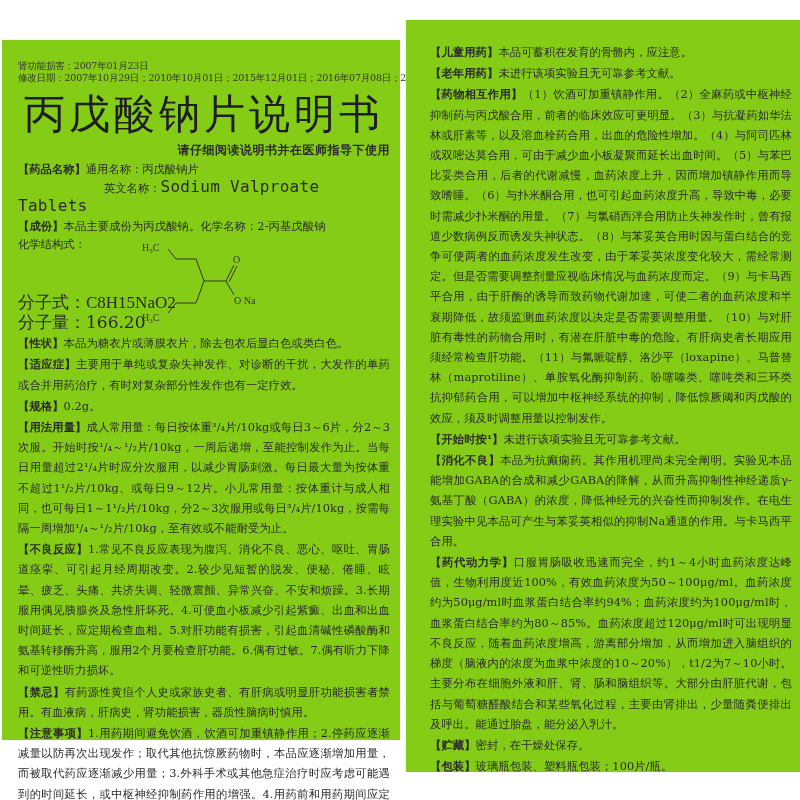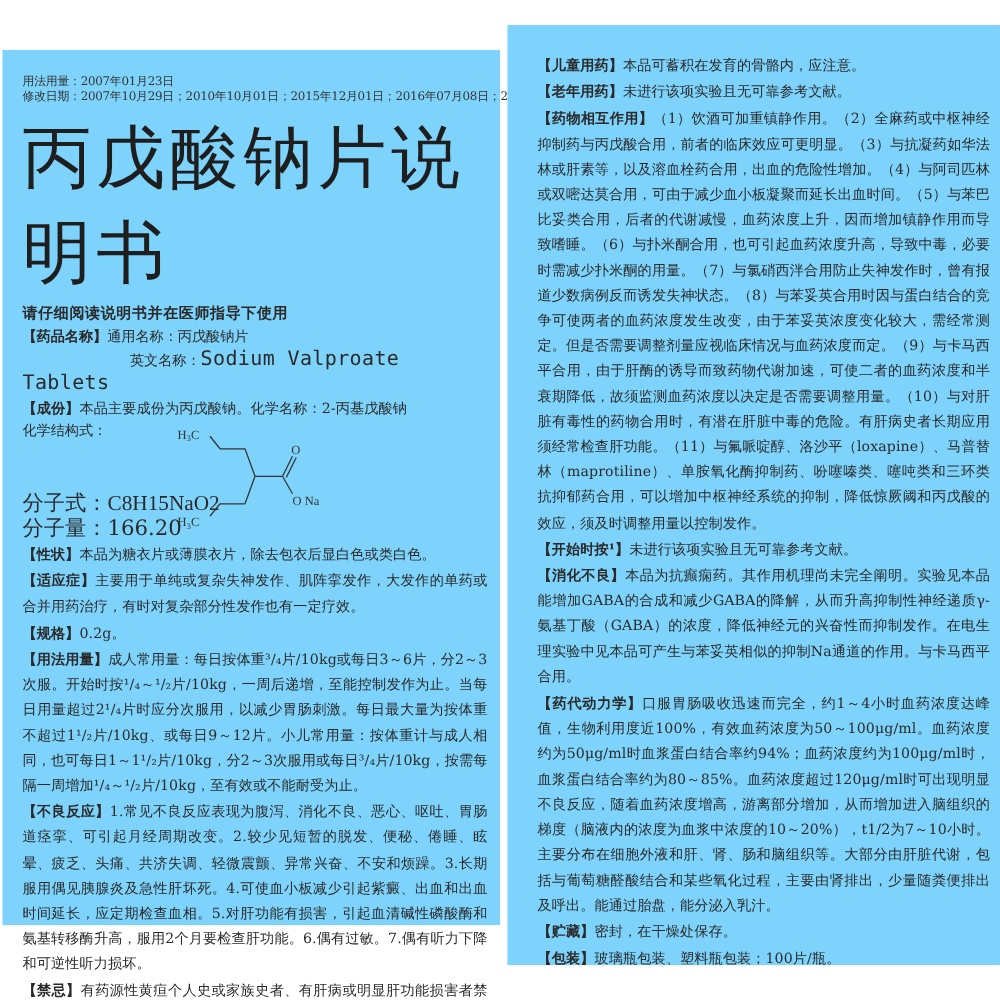--- a/index.html
+++ b/index.html
@@ -1,51 +1,51 @@
 <!DOCTYPE html>
 <html><head>
 <meta charset="utf-8">
 <style>
   html, body { margin: 0; padding: 0; }
   body {
     width: 800px; height: 800px; background: #ffffff; position: relative; overflow: hidden;
     font-family: "DejaVu Serif", "Liberation Serif", serif; color: #2a2a2a;
   }
   .page {
-    position: absolute; background: #7dd3fc;
+    position: absolute; background: #84cc16;
     box-shadow: 0 0 2px rgba(0,0,0,0.08);
   }
   #left-page { left: 2px; top: 40px; width: 398px; height: 700px; }
   #right-page { left: 406px; top: 20px; width: 394px; height: 752px; }
   .inner { position: absolute; left: 16px; right: 10px; }
   #left-page .inner { top: 20px; }
   #right-page .inner { top: 22px; left: 24px; right: 8px; }
   .meta { font-size: 9.5px; line-height: 12px; color: #333; white-space: nowrap; letter-spacing: -0.2px; }
   .title {
     font-family: "DejaVu Sans", "Liberation Sans", sans-serif;
-    font-size: 55px; line-height: 76px; text-align: left; letter-spacing: 4px;
+    font-size: 41px; line-height: 52px; text-align: center; letter-spacing: 4px;
     color: #1e1e1e; margin: 4px 0 0 0; font-weight: normal;
   }
-  .subtitle { font-size: 12px; text-align: left; font-weight: bold; margin: 2px 0 2px 0; letter-spacing: 0.5px; font-family: Liberation Mono, monospace; }
+  .subtitle { font-size: 12px; text-align: right; font-weight: bold; margin: 2px 0 2px 0; letter-spacing: 0.5px; font-family: Liberation Mono, monospace; }
   .para { font-size: 11.3px; line-height: 20.2px; text-align: justify; letter-spacing: 0.1px; }
   .para .head { font-weight: bold; }
   .name-row { font-size: 11.3px; line-height: 17px; }
   .name-row .indent { padding-left: 86px; }
   .mono { font-family: "DejaVu Sans Mono", "Liberation Mono", monospace; font-size: 16px; letter-spacing: 0.3px; }
   .formula-block { position: relative; height: 96px; }
   .formula-label { position: absolute; left: 0; top: 0; font-size: 11.3px; }
   .mol { position: absolute; left: 120px; top: 0; }
   .mol-info { position: absolute; left: 0; font-size: 17px; }
 </style>
 </head>
 <body>
 
 <div class="page" id="left-page">
   <div class="inner">
-    <div class="meta"><span>用法用量：</span><span>2007年01月23日</span></div>
+    <div class="meta"><span>肾功能损害：</span><span>2007年01月23日</span></div>
     <div class="meta"><span>修改日期：</span><span>2007年10月29日；2010年10月01日；2015年12月01日；2016年07月08日；2017年07月14日</span></div>
 
     <h1 class="title">丙戊酸钠片说明书</h1>
     <div class="subtitle">请仔细阅读说明书并在医师指导下使用</div>
 
     <div>
       <div class="name-row"><span class="head" style="font-weight:bold">【药品名称】</span><span>通用名称：</span><span>丙戊酸钠片</span></div>
       <div class="name-row"><span class="indent"></span><span>英文名称：</span><span class="mono">Sodium Valproate Tablets</span></div>
     </div>
 
@@ -71,21 +71,21 @@
           <text x="95" y="26">O</text>
           <text x="96" y="67">O Na</text>
           <text x="4" y="84">H<tspan font-size="7" dy="2">3</tspan><tspan dy="-2">C</tspan></text>
         </g>
       </svg>
       <div class="mol-info" style="top:54px"><span>分子式：</span><span style="font-family:'Liberation Serif',serif">C8H15NaO2</span></div>
       <div class="mol-info" style="top:74px"><span>分子量：</span><span>166.20</span></div>
     </div>
 
     <div class="para"><span class="head">【性状】</span><span>本品为糖衣片或薄膜衣片，除去包衣后显白色或类白色。</span></div>
-    <div class="para"><span class="head">【适应症】</span><span>主要用于单纯或复杂失神发作、肌阵挛发作，大发作的单药或合并用药治疗，有时对复杂部分性发作也有一定疗效。</span></div>
+    <div class="para"><span class="head">【适应症】</span><span>主要用于单纯或复杂失神发作、对诊断的干扰，大发作的单药或合并用药治疗，有时对复杂部分性发作也有一定疗效。</span></div>
     <div class="para"><span class="head">【规格】</span><span>0.2g。</span></div>
     <div class="para"><span class="head">【用法用量】</span><span>成人常用量：每日按体重³/₄片/10kg或每日3～6片，分2～3次服。开始时按¹/₄～¹/₂片/10kg，一周后递增，至能控制发作为止。当每日用量超过2¹/₄片时应分次服用，以减少胃肠刺激。每日最大量为按体重不超过1¹/₂片/10kg、或每日9～12片。小儿常用量：按体重计与成人相同，也可每日1～1¹/₂片/10kg，分2～3次服用或每日³/₄片/10kg，按需每隔一周增加¹/₄～¹/₂片/10kg，至有效或不能耐受为止。</span></div>
     <div class="para"><span class="head">【不良反应】</span><span>1.常见不良反应表现为腹泻、消化不良、恶心、呕吐、胃肠道痉挛、可引起月经周期改变。2.较少见短暂的脱发、便秘、倦睡、眩晕、疲乏、头痛、共济失调、轻微震颤、异常兴奋、不安和烦躁。3.长期服用偶见胰腺炎及急性肝坏死。4.可使血小板减少引起紫癜、出血和出血时间延长，应定期检查血相。5.对肝功能有损害，引起血清碱性磷酸酶和氨基转移酶升高，服用2个月要检查肝功能。6.偶有过敏。7.偶有听力下降和可逆性听力损坏。</span></div>
     <div class="para"><span class="head">【禁忌】</span><span>有药源性黄疸个人史或家族史者、有肝病或明显肝功能损害者禁用。有血液病，肝病史，肾功能损害，器质性脑病时慎用。</span></div>
     <div class="para"><span class="head">【注意事项】</span><span>1.用药期间避免饮酒，饮酒可加重镇静作用；2.停药应逐渐减量以防再次出现发作；取代其他抗惊厥药物时，本品应逐渐增加用量，而被取代药应逐渐减少用量；3.外科手术或其他急症治疗时应考虑可能遇到的时间延长，或中枢神经抑制药作用的增强。4.用药前和用药期间应定期作全血细胞（包括血小板）计数、肝肾功能检查。5.对诊断的干扰，尿酮试验可出现假阳性，甲状腺功能试验可能受影响；6.可使乳酸脱氢酶、丙氨酸氨基转移酶、门冬氨酸氨基转移酶轻度升高并提示无症状性肝脏中毒，血清胆红素可能升高提示潜在的严重肝脏中毒。</span></div>
 
   </div>
 </div>
 
 <div class="page" id="right-page">

